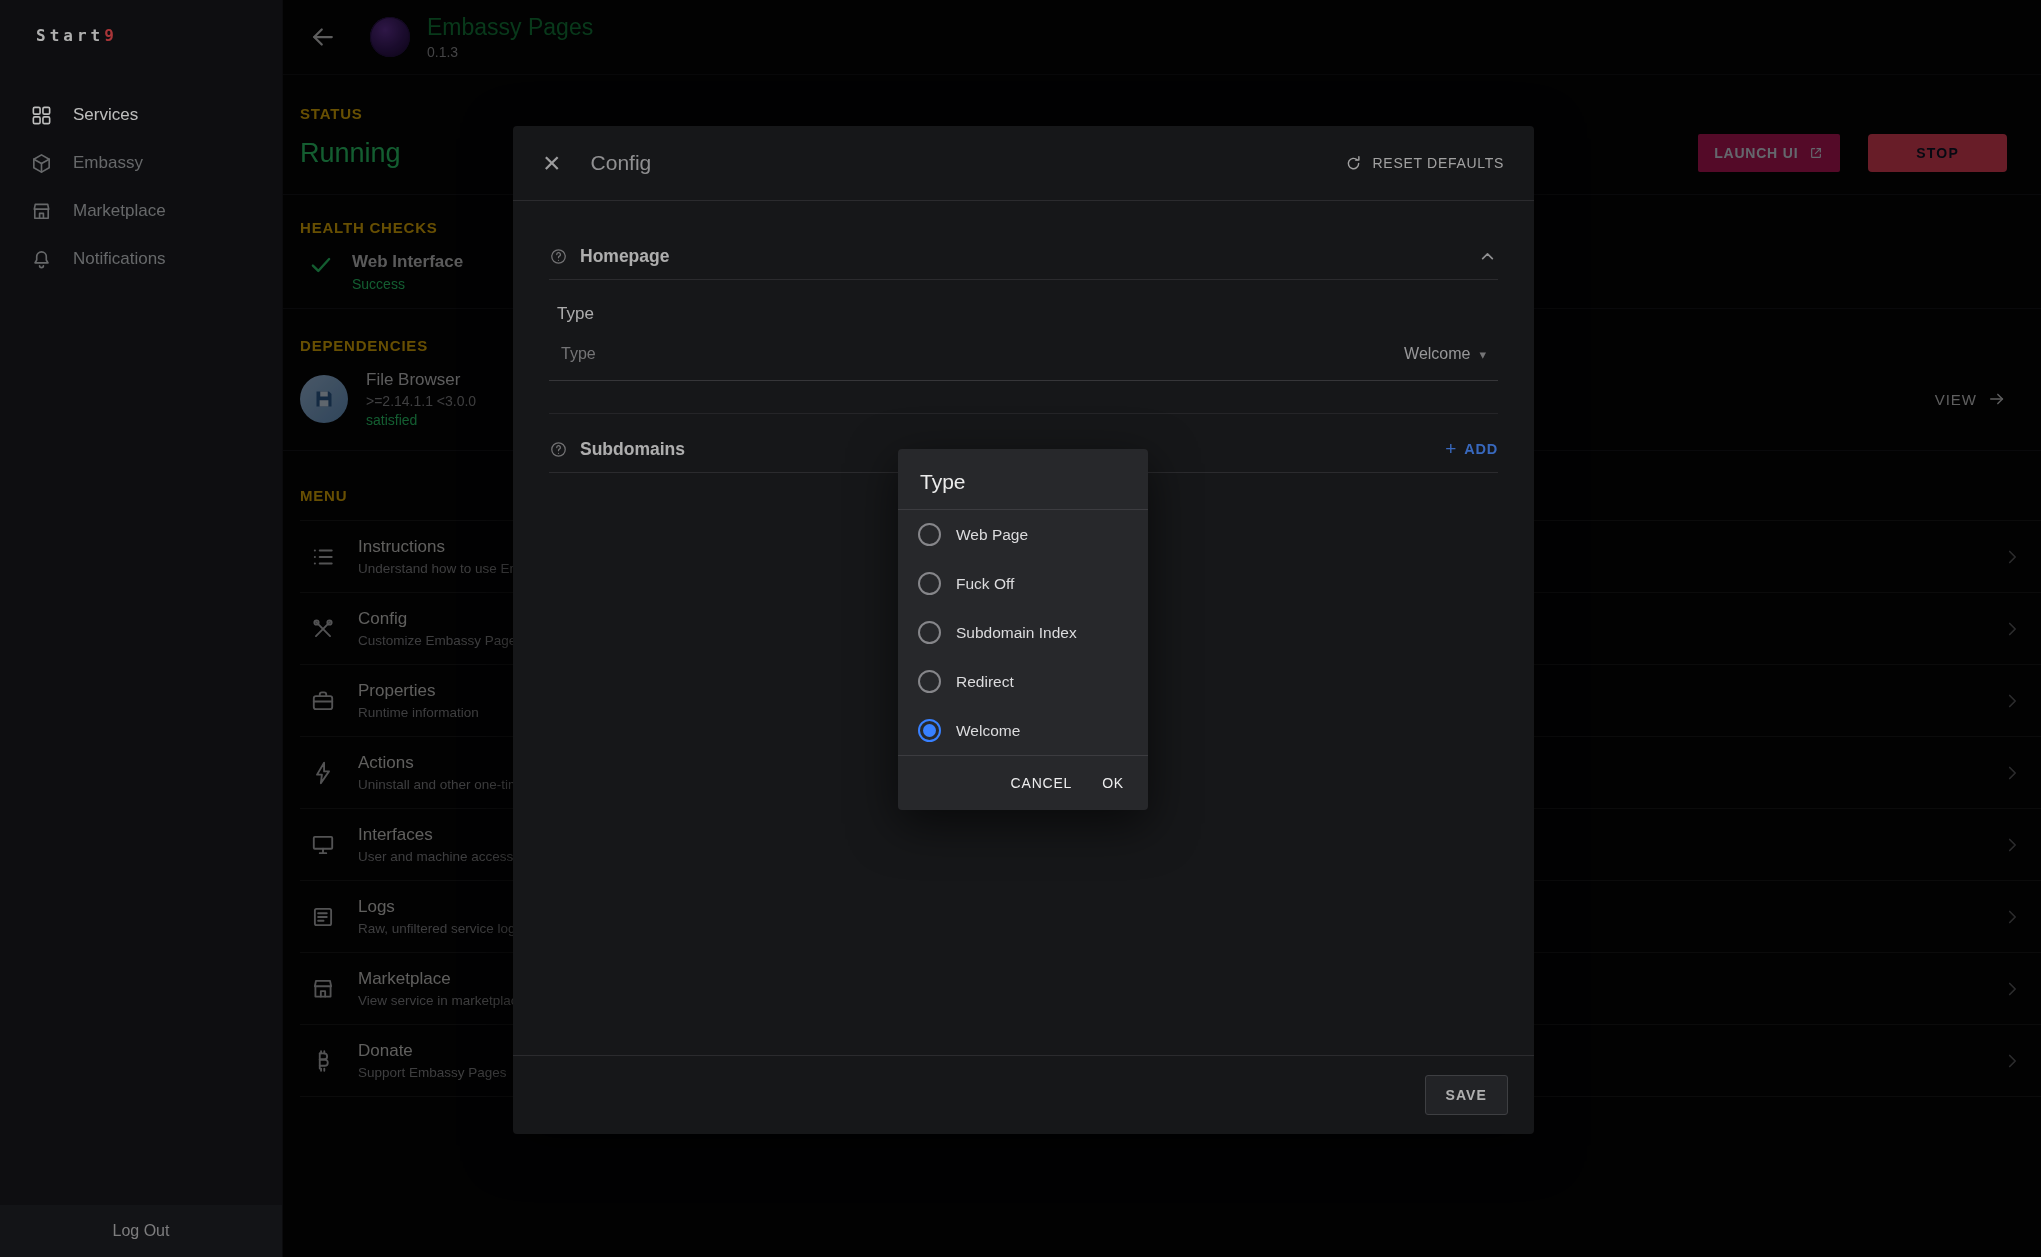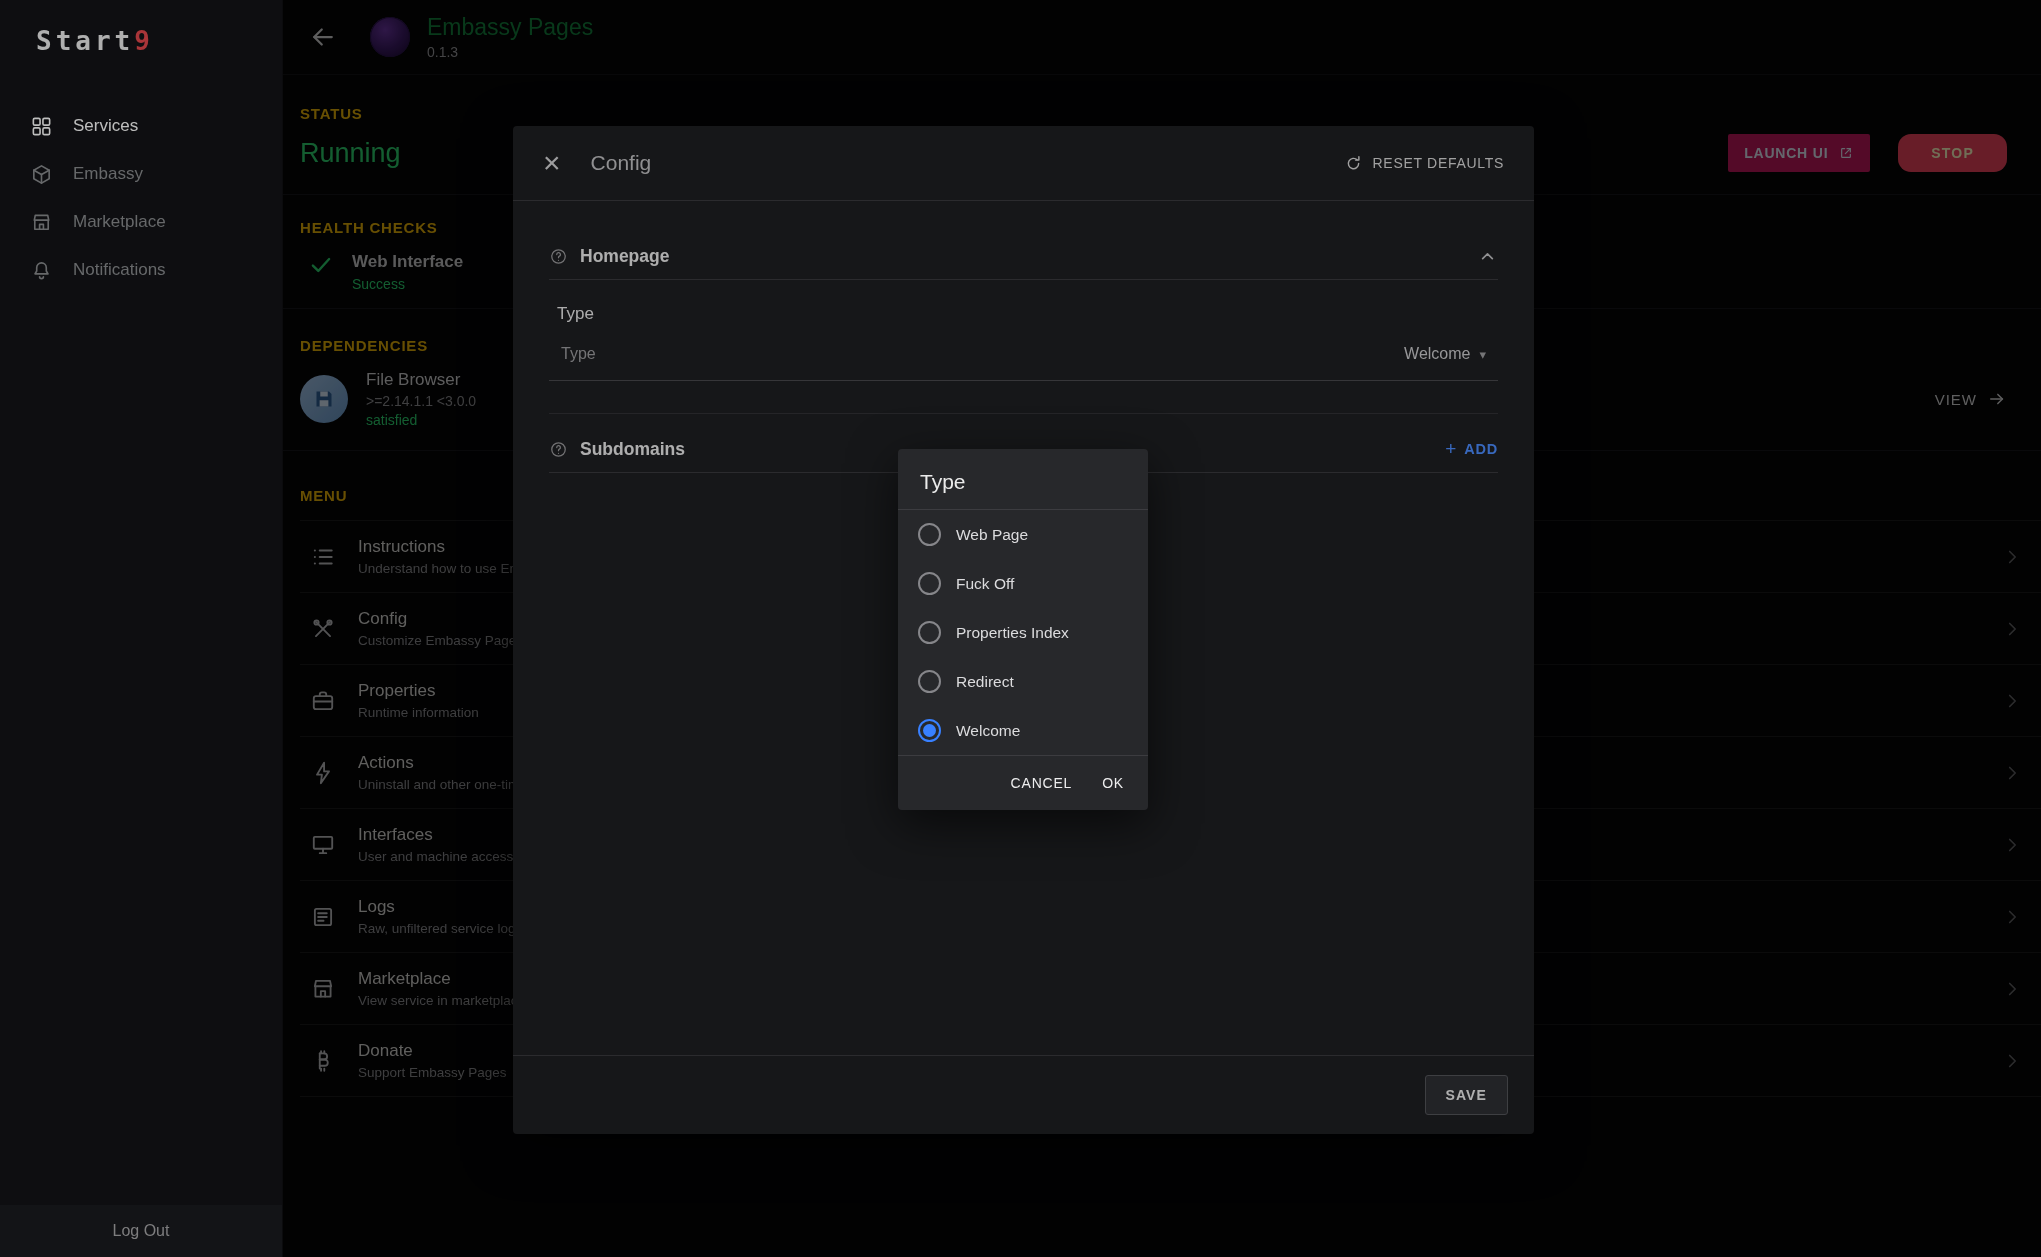--- a/index.html
+++ b/index.html
@@ -3,21 +3,21 @@
 <meta charset="utf-8">
 <style>
   html,body{margin:0;padding:0}
   body{position:relative;width:2041px;height:1257px;overflow:hidden;background:#000;
        font-family:"Liberation Sans",sans-serif;color:#c9c9c9}
   .icon svg{display:block;width:100%;height:100%}
 
   
   .sidebar{position:absolute;top:0;bottom:0;left:0;width:282px;background:#131417;z-index:1;
            border-right:1px solid #1b1c1f}
-  .logo{margin:26px 0 0 36px;font-family:"DejaVu Sans Mono",monospace;font-size:26px;font-weight:700;
+  .logo{margin:26px 0 0 36px;font-family:"DejaVu Sans Mono",monospace;font-size:16px;font-weight:700;
         letter-spacing:4px;color:#ececec}
   .logo .accent{color:var(--logo_accent,#e5484d)}
   .nav{margin-top:46px}
   .side-item{display:flex;align-items:center;height:48px;padding-left:30px;color:#8b8d90;cursor:pointer}
   .side-item.active{color:#fff}
   .side-item .icon{width:23px;height:23px;flex:0 0 auto}
   .side-item .lbl{margin-left:20px;font-size:17px}
   .logout{position:absolute;bottom:0;left:0;right:0;height:52px;background:#1a1b1f;color:#a9a9ab;
           font-size:16px;display:flex;align-items:center;justify-content:center;cursor:pointer}
 
@@ -35,22 +35,22 @@
   .sec{padding-left:18px;border-bottom:1px solid #17171a}
   .sec-heading{font-size:15px;font-weight:700;letter-spacing:0.8px;color:#eab308}
 
   .status-sec{padding-top:30px;padding-bottom:22px}
   .status-row{display:flex;align-items:center;margin-top:12px}
   .status-value{font-size:27px;color:var(--success,#2dd36f);font-weight:500}
   .hdr-buttons{margin-left:auto;display:flex;align-items:center;gap:28px;padding-right:34px}
   .btn-launch{display:flex;align-items:center;gap:10px;background:#be185d;color:#e2e9f5;font-size:14px;
       font-weight:600;letter-spacing:0.8px;padding:11px 16px;border-radius:2px;cursor:pointer}
   .btn-launch .icon{width:16px;height:16px}
-  .btn-stop{background:var(--danger,#eb445a);color:#fef9c3;font-size:14px;font-weight:600;letter-spacing:1.2px;
-      padding:11px 33px;border-radius:13px;cursor:pointer}
+  .btn-stop{background:var(--danger,#eb445a);color:#0f172a;font-size:14px;font-weight:600;letter-spacing:1.2px;
+      padding:11px 48px;border-radius:4px;cursor:pointer}
 
   .health-sec{padding-top:24px;padding-bottom:16px}
   .hc-row{display:flex;align-items:flex-start;margin-top:16px}
   .hc-check{width:26px;height:26px;color:var(--success,#2dd36f);margin-left:8px;flex:0 0 auto}
   .hc-texts{margin-left:18px}
   .hc-name{font-size:17px;font-weight:700;color:#ccc}
   .hc-result{font-size:14px;color:var(--success,#2dd36f);margin-top:4px}
 
   .dep-sec{padding-top:28px;padding-bottom:22px}
   .dep-row{display:flex;align-items:center;margin-top:16px;cursor:pointer}
@@ -485,21 +485,21 @@
     <div class="alert-option">
       <span class="radio"></span>
       <span class="option-label">Web Page</span>
     </div>
     <div class="alert-option">
       <span class="radio"></span>
       <span class="option-label">Fuck Off</span>
     </div>
     <div class="alert-option">
       <span class="radio"></span>
-      <span class="option-label">Properties Index</span>
+      <span class="option-label">Subdomain Index</span>
     </div>
     <div class="alert-option">
       <span class="radio"></span>
       <span class="option-label">Redirect</span>
     </div>
     <div class="alert-option selected">
       <span class="radio"></span>
       <span class="option-label">Welcome</span>
     </div>
   </div>

